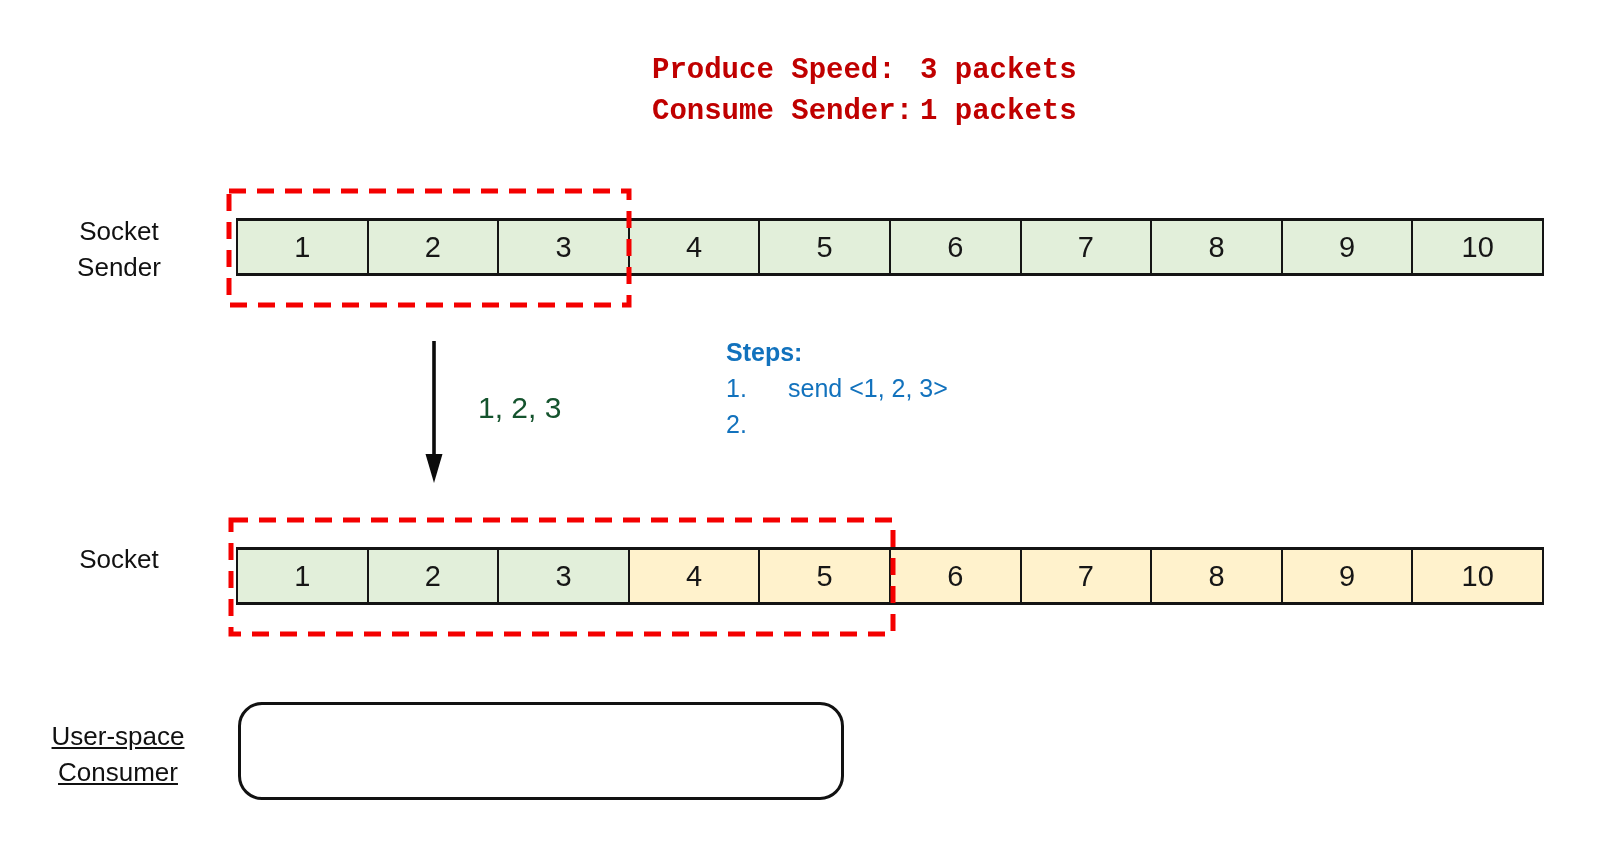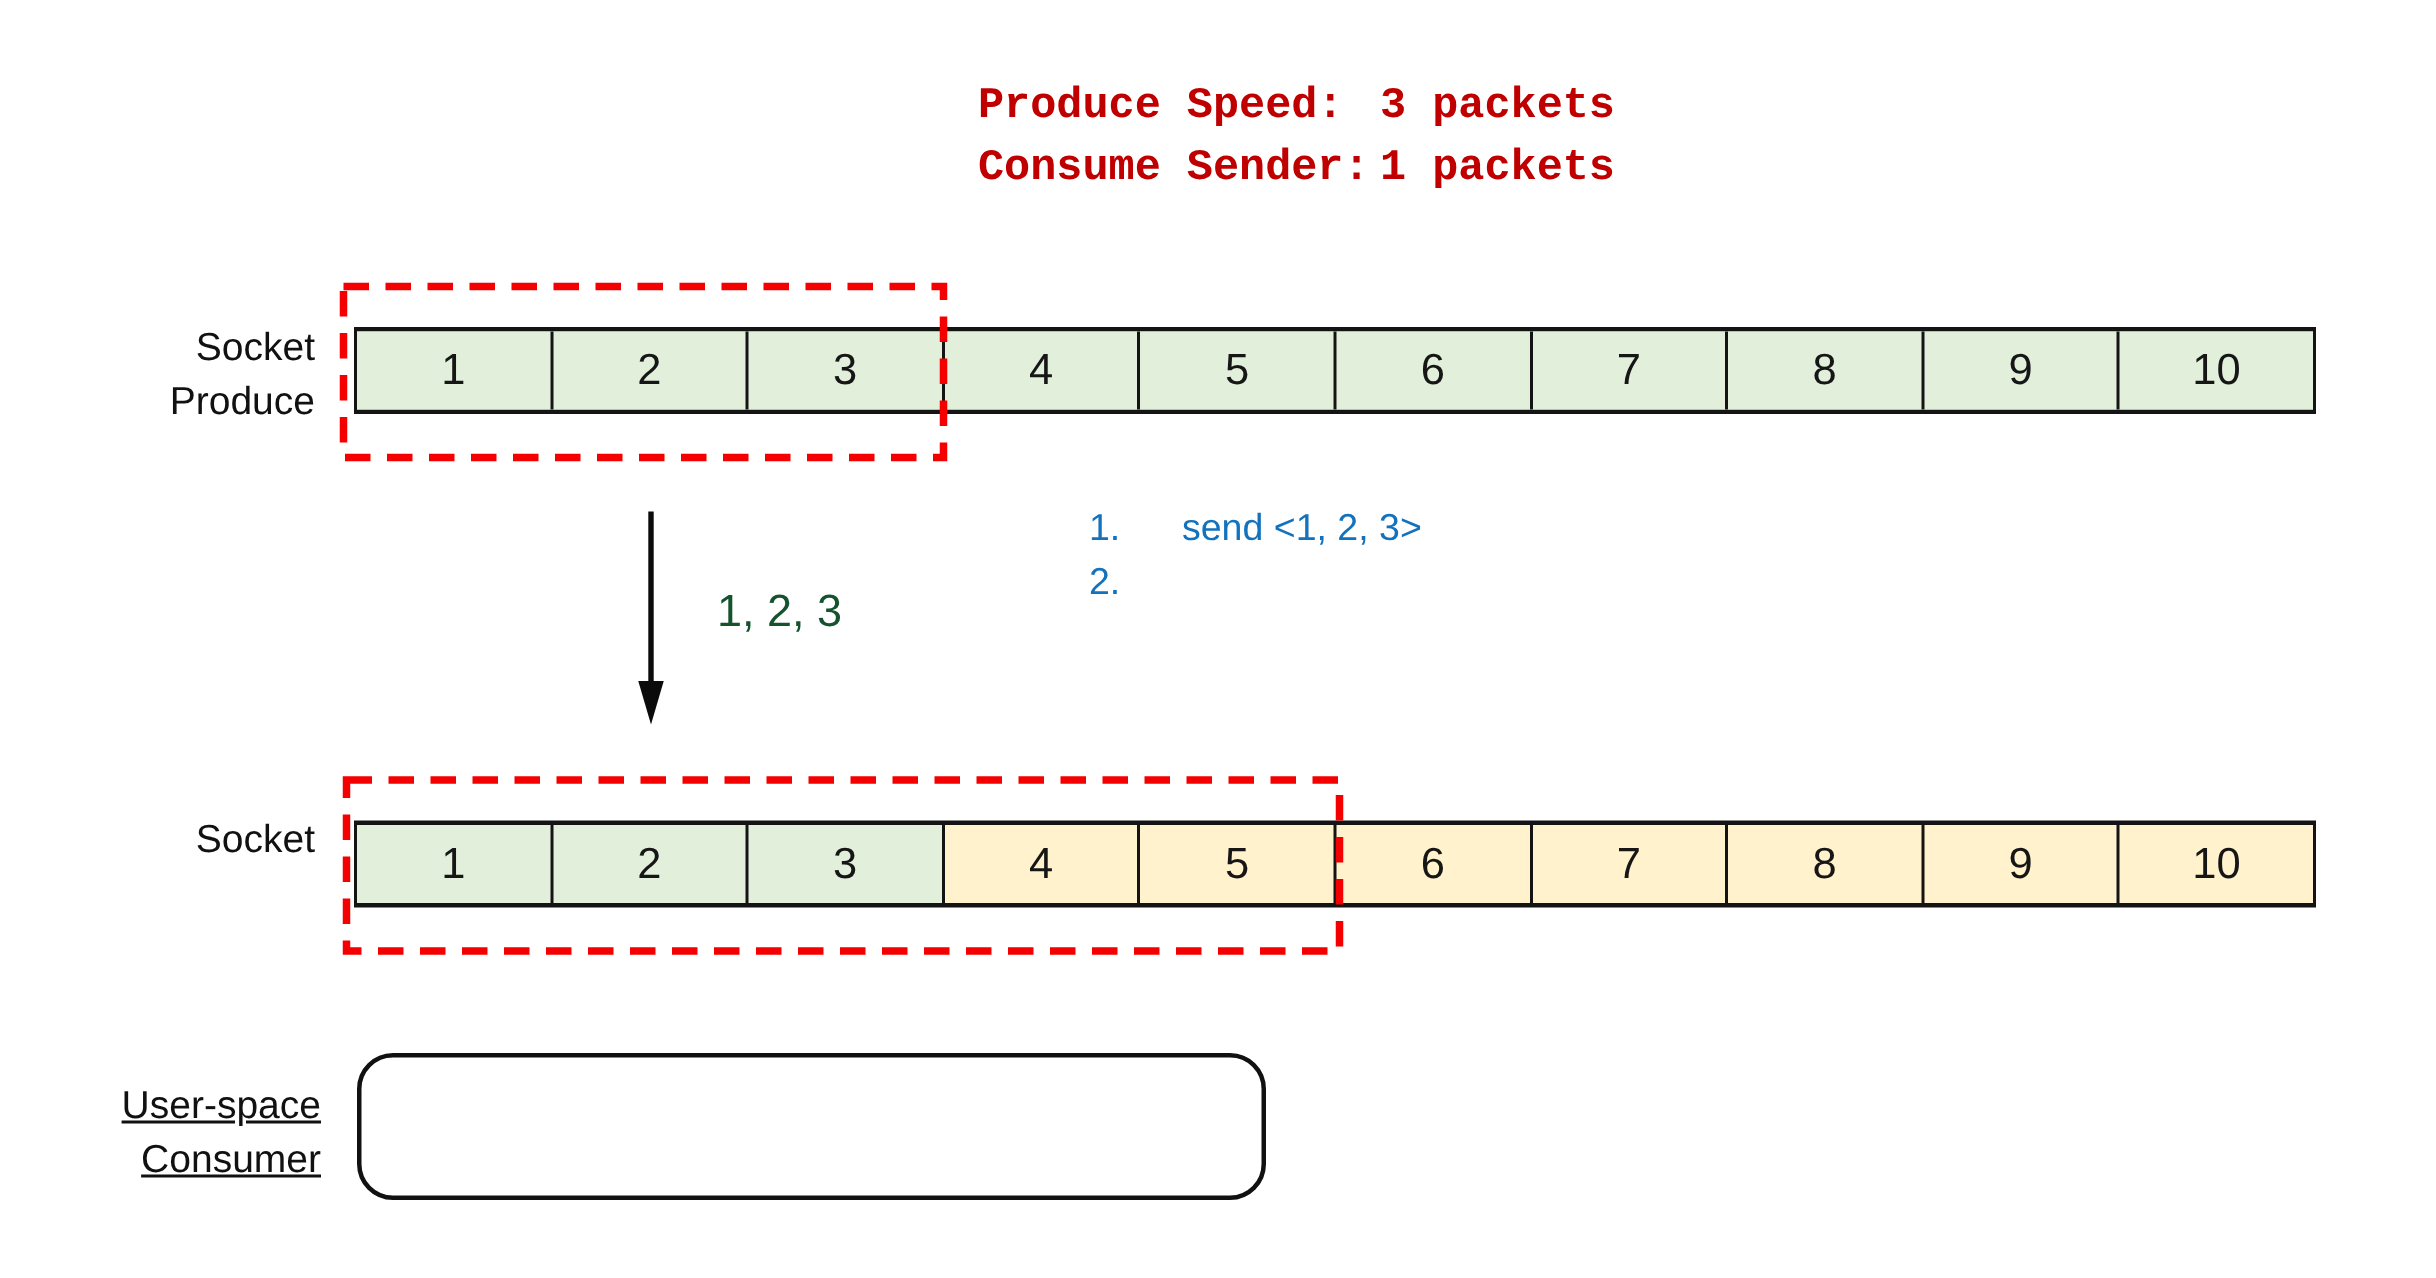--- a/index.html
+++ b/index.html
@@ -5,21 +5,21 @@
   html,body{margin:0;padding:0;}
   body{
     width:1624px;height:852px;position:relative;background:#ffffff;overflow:hidden;
     font-family:"Liberation Sans", sans-serif;color:var(--ink,#121212);
   }
   
   .speed-block{position:absolute;left:652px;top:50px;}
   .speed-row{display:flex;line-height:41px;font-size:29px;font-weight:bold;color:var(--text-red,#c00000);font-family:Liberation Mono, monospace;}
   .speed-label{width:268px;}
   
-  .side-label{position:absolute;text-align:right;font-size:26px;line-height:36px;color:#111;}
+  .side-label{position:absolute;text-align:center;font-size:26px;line-height:36px;color:#111;}
   .side-label.sender{left:28px;top:213px;width:182px;}
   .side-label.receiver{left:28px;top:541px;width:182px;}
   .side-label.consumer{left:22px;top:718px;width:192px;text-decoration:underline;}
   
   .buffer-row{
     position:absolute;left:236px;width:1308px;height:58px;
     display:flex;box-sizing:border-box;
     border:2.5px solid #141414;border-top-width:3px;border-bottom-width:3px;
   }
   .buffer-row.sender{top:218px;}
@@ -61,21 +61,21 @@
     <span class="speed-value">3 packets</span>
   </div>
   <div class="speed-row">
     <span class="speed-label">Consume Sender:</span>
     <span class="speed-value">1 packets</span>
   </div>
 </div>
 
 <div class="side-label sender">
   <div>Socket</div>
-  <div>Produce</div>
+  <div>Sender</div>
 </div>
 <div class="buffer-row sender">
     <div class="cell green">1</div>
     <div class="cell green">2</div>
     <div class="cell green">3</div>
     <div class="cell green">4</div>
     <div class="cell green">5</div>
     <div class="cell green">6</div>
     <div class="cell green">7</div>
     <div class="cell green">8</div>
@@ -86,20 +86,21 @@
   <rect x="3" y="3" width="400" height="114"></rect>
 </svg>
 
 <svg class="arrow-svg" width="32" height="148" viewBox="0 0 32 148">
   <line x1="16" y1="3" x2="16" y2="119"></line>
   <polygon points="16,145 7.5,116 24.5,116"></polygon>
 </svg>
 <div class="arrow-label">1, 2, 3</div>
 
 <div class="steps-block">
+  <div class="steps-heading">Steps:</div>
   <div class="step-item">
     <span class="step-num">1.</span>
     <span class="step-text">send &lt;1, 2, 3&gt;</span>
   </div>
   <div class="step-item">
     <span class="step-num">2.</span>
   </div>
 </div>
 
 <div class="side-label receiver">

